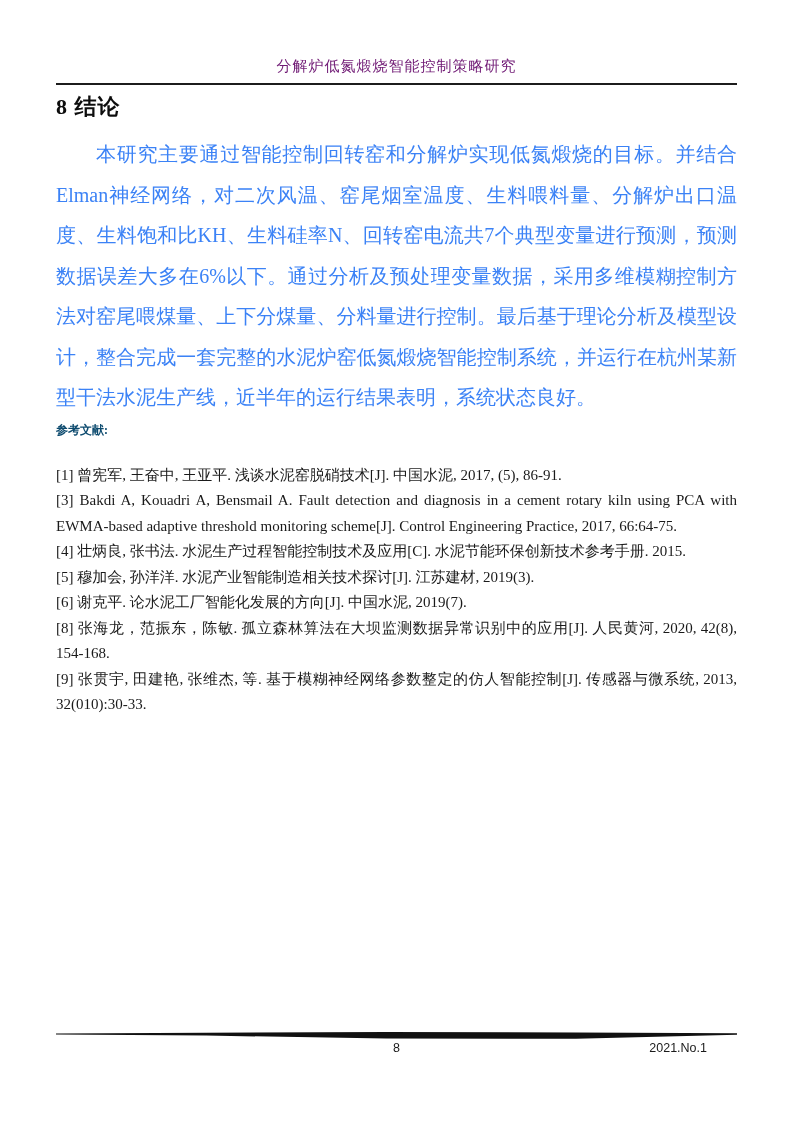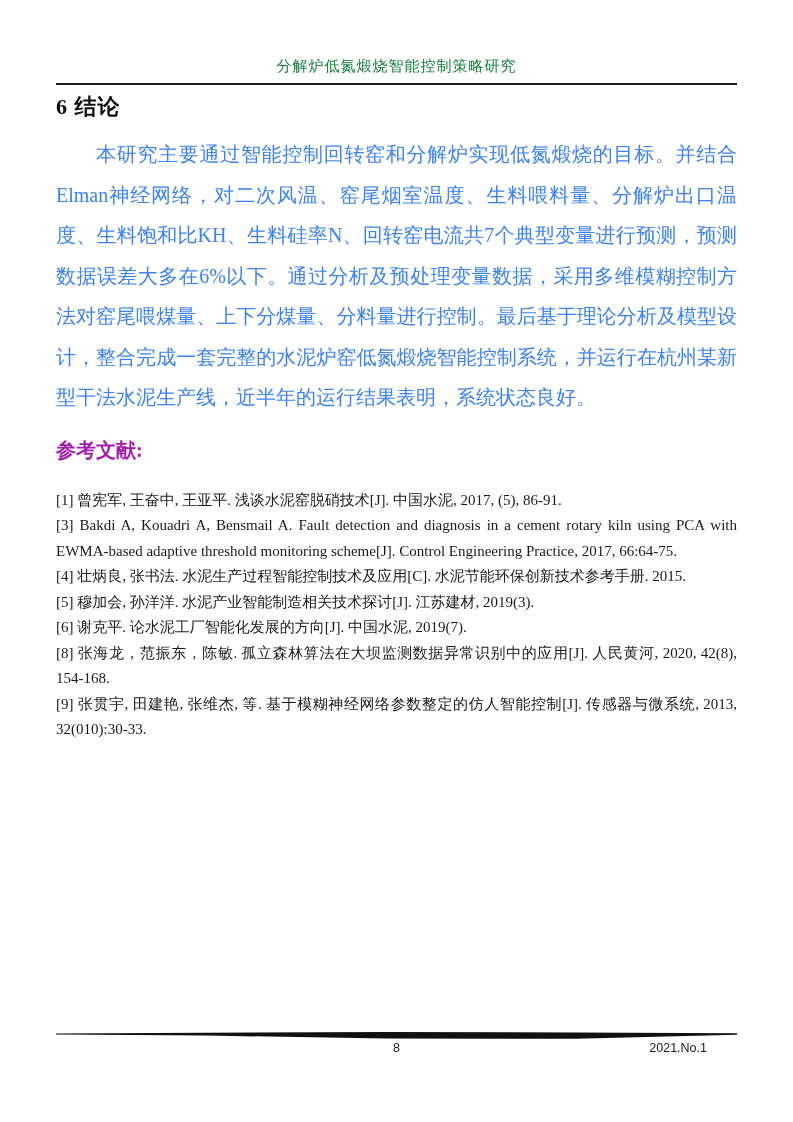--- a/index.html
+++ b/index.html
@@ -19,42 +19,42 @@
     right: 56px;
     top: 0;
   }
   .running-head {
     margin-top: 57px;
     text-align: center;
     font-size: 15px;
     letter-spacing: 1px;
     padding-bottom: 7px;
     border-bottom: 2px solid #1c1c1c;
-    color: #15803d;
+    color: #701a75;
   }
   .section-title {
     margin: 7px 0 0 0;
     font-size: 22px;
     font-weight: bold;
     color: #0d0d0d;
     letter-spacing: 1px;
   }
   .body-text {
     margin: 12px 0 0 0;
     font-size: 20px;
     line-height: 40.5px;
     text-align: justify;
     text-indent: 2em;
     color: #3b82f6;
   }
   .ref-heading {
-    margin-top: 19px;
-    font-size: 20px;
+    margin-top: 4px;
+    font-size: 12px;
     font-weight: bold;
-    color: #a21caf;
+    color: #0c4a6e;
   }
   .ref-list { margin-top: 24px; }
   .ref-item {
     font-size: 15px;
     line-height: 25.5px;
     text-align: justify;
     color: #1a1a1a;
   }
   .footer-rule {
     position: absolute;
@@ -84,21 +84,21 @@
   }
 </style>
 </head>
 <body>
 
 <div class="page">
   <div class="content">
 
     <div class="running-head">分解炉低氮煅烧智能控制策略研究</div>
 
-    <h1 class="section-title">6 结论</h1>
+    <h1 class="section-title">8 结论</h1>
 
     <p class="body-text">本研究主要通过智能控制回转窑和分解炉实现低氮煅烧的目标。并结合Elman神经网络，对二次风温、窑尾烟室温度、生料喂料量、分解炉出口温度、生料饱和比KH、生料硅率N、回转窑电流共7个典型变量进行预测，预测数据误差大多在6%以下。通过分析及预处理变量数据，采用多维模糊控制方法对窑尾喂煤量、上下分煤量、分料量进行控制。最后基于理论分析及模型设计，整合完成一套完整的水泥炉窑低氮煅烧智能控制系统，并运行在杭州某新型干法水泥生产线，近半年的运行结果表明，系统状态良好。</p>
 
     <div class="ref-heading">参考文献:</div>
 
     <div class="ref-list">
       <div class="ref-item">[1] 曾宪军, 王奋中, 王亚平. 浅谈水泥窑脱硝技术[J]. 中国水泥, 2017, (5), 86-91.</div>
       <div class="ref-item">[3] Bakdi A,  Kouadri A,  Bensmail A. Fault detection and diagnosis in a cement rotary kiln using PCA with EWMA-based adaptive threshold monitoring scheme[J]. Control Engineering Practice, 2017, 66:64-75.</div>
       <div class="ref-item">[4] 壮炳良, 张书法. 水泥生产过程智能控制技术及应用[C]. 水泥节能环保创新技术参考手册. 2015.</div>
       <div class="ref-item">[5] 穆加会, 孙洋洋. 水泥产业智能制造相关技术探讨[J]. 江苏建材, 2019(3).</div>

